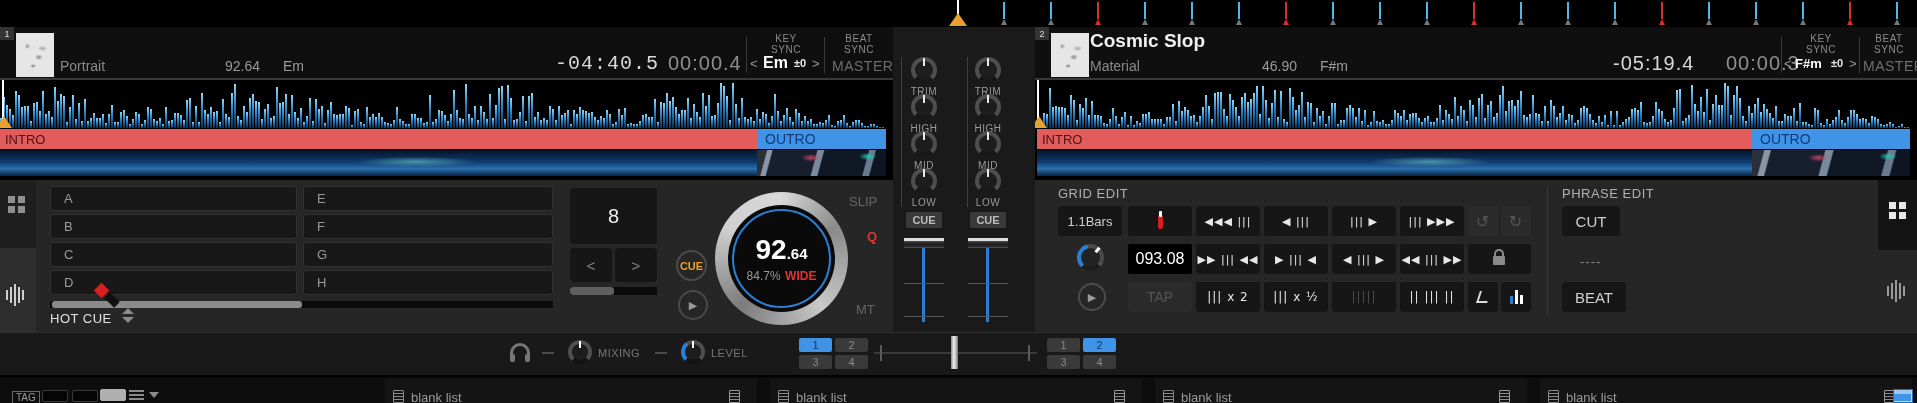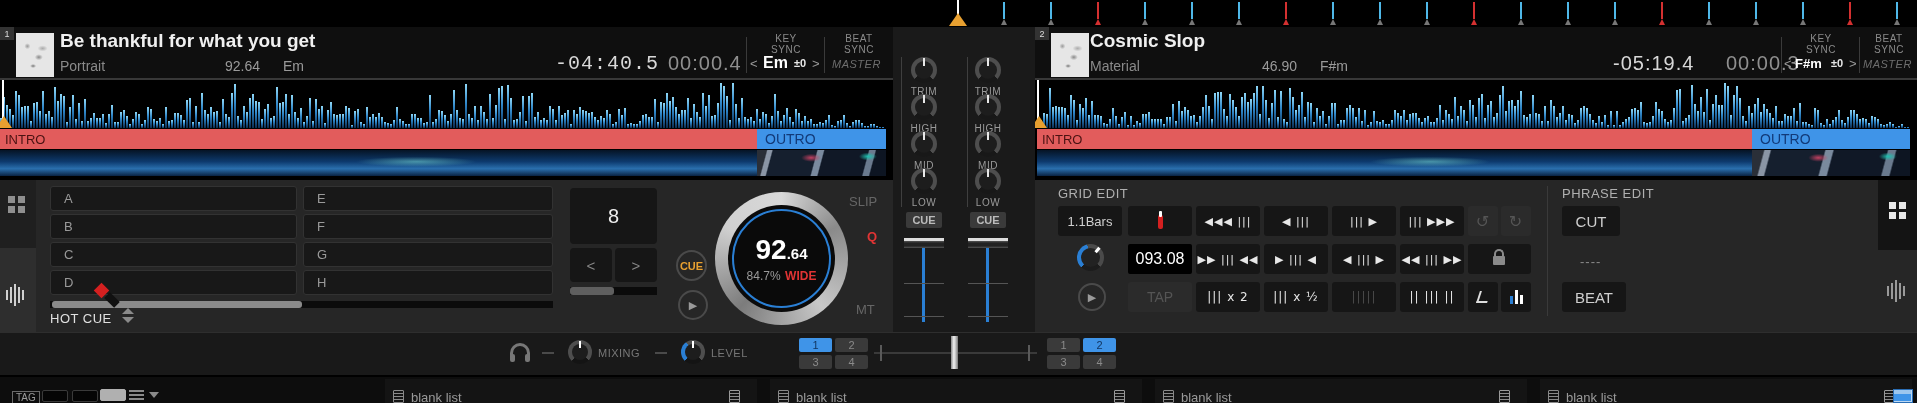--- a/index.html
+++ b/index.html
@@ -26,21 +26,21 @@
   .track-title { font-size:19px; font-weight:bold; color:#f0f0f0; white-space:nowrap; }
   .track-artist { font-size:14px; color:#8a8a8a; }
   .track-bpm, .track-key { font-size:14px; color:#9a9a9a; }
   .time-remain { font-size:20px; color:#d8d8d8; letter-spacing:1px; }
   .time-elapsed { font-size:20px; color:#8f8f8f; letter-spacing:1px; }
   .sync-line { position:absolute; font-size:10px; color:#8a8a8a; text-align:center; letter-spacing:.5px; }
   .vdiv { position:absolute; width:1px; background:#3a3a3a; }
   .key-chev { font-size:13px; color:#9a9a9a; }
   .key-val { font-weight:bold; color:#fff; }
   .key-shift { font-size:11px; font-weight:bold; color:#e8e8e8; }
-  .master-lbl { font-size:11px; color:#6d6d6d; letter-spacing:.5px;font-style:italic; }
+  .master-lbl { font-size:14px; color:#6d6d6d; letter-spacing:.5px; }
 
   
   .wave-zone { position:absolute; top:80px; height:100px; background:#000; }
   .wave { position:absolute; top:0; height:48px; overflow:hidden; }
   .wave i { position:absolute; bottom:0; width:2px; background:linear-gradient(to top,#0b2d52,#2f86c8 55%,#8fd8f8); }
   .playhead { position:absolute; top:0; width:2px; height:48px; background:#fff; }
   .play-tri { position:absolute; top:36px; width:0; height:0;
        border-left:8px solid transparent; border-right:8px solid transparent; border-bottom:12px solid #e8a030; }
   .phrase-bar { position:absolute; top:49px; height:20px; display:flex; align-items:center; }
   .phrase-intro { background:#e25c5c; color:#4a1212; font-size:13px; padding-left:5px; }
@@ -209,21 +209,20 @@
         <div style="position:absolute;left:1847px;top:19px;width:6px;height:6px;background:#d43030;clip-path:polygon(50% 0,100% 100%,0 100%);"></div>
         <div style="position:absolute;left:1896px;top:2px;width:2px;height:17px;background:#4fb8e8;"></div>
         <div style="position:absolute;left:1894px;top:19px;width:6px;height:6px;background:#777;clip-path:polygon(50% 0,100% 100%,0 100%);"></div>
       </div>
     <div class="top-marker-line"></div>
     <div class="top-marker-tri"></div>
   </div>
   <div class="top-graybar"></div>
 
   <div class="deck-header" style="left:0;width:893px;">
-    <div class="abs track-title" style="left:60px;top:3px;">Be thankful for what you get</div>
     <div class="abs track-artist" style="left:60px;top:31px;">Portrait</div>
     <div class="abs track-bpm" style="left:225px;top:31px;">92.64</div>
     <div class="abs track-key" style="left:283px;top:31px;">Em</div>
     <div class="abs time-remain" style="left:555px;top:25px;font-family:Liberation Mono, monospace;">-04:40.5</div>
     <div class="abs time-elapsed" style="left:668px;top:25px;">00:00.4</div>
     <div class="vdiv" style="left:746px;top:10px;height:36px;"></div>
     <div class="sync-line" style="left:748px;top:6px;width:76px;">KEY</div>
     <div class="sync-line" style="left:748px;top:17px;width:76px;">SYNC</div>
     <span class="abs key-chev" style="left:750px;top:29px;">&lt;</span>
     <span class="abs key-val" style="left:763px;top:27px;font-size:16px;">Em</span>

